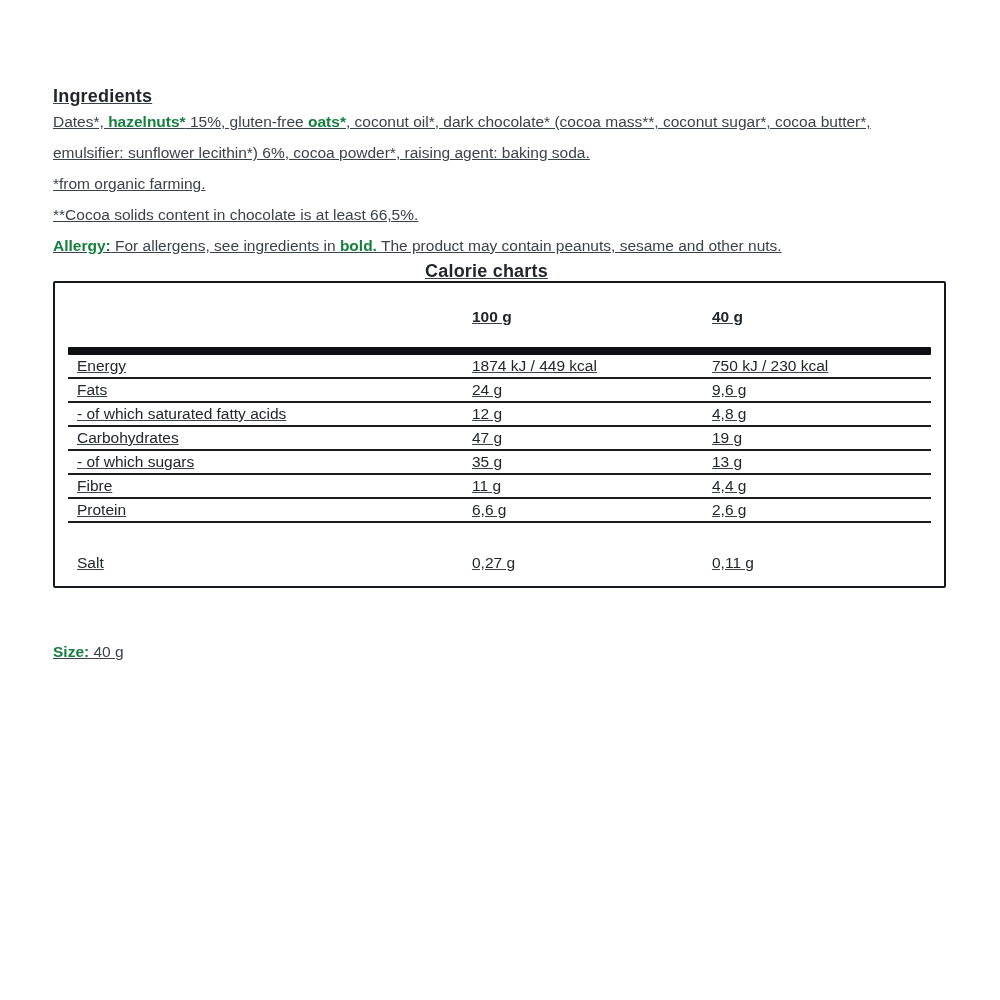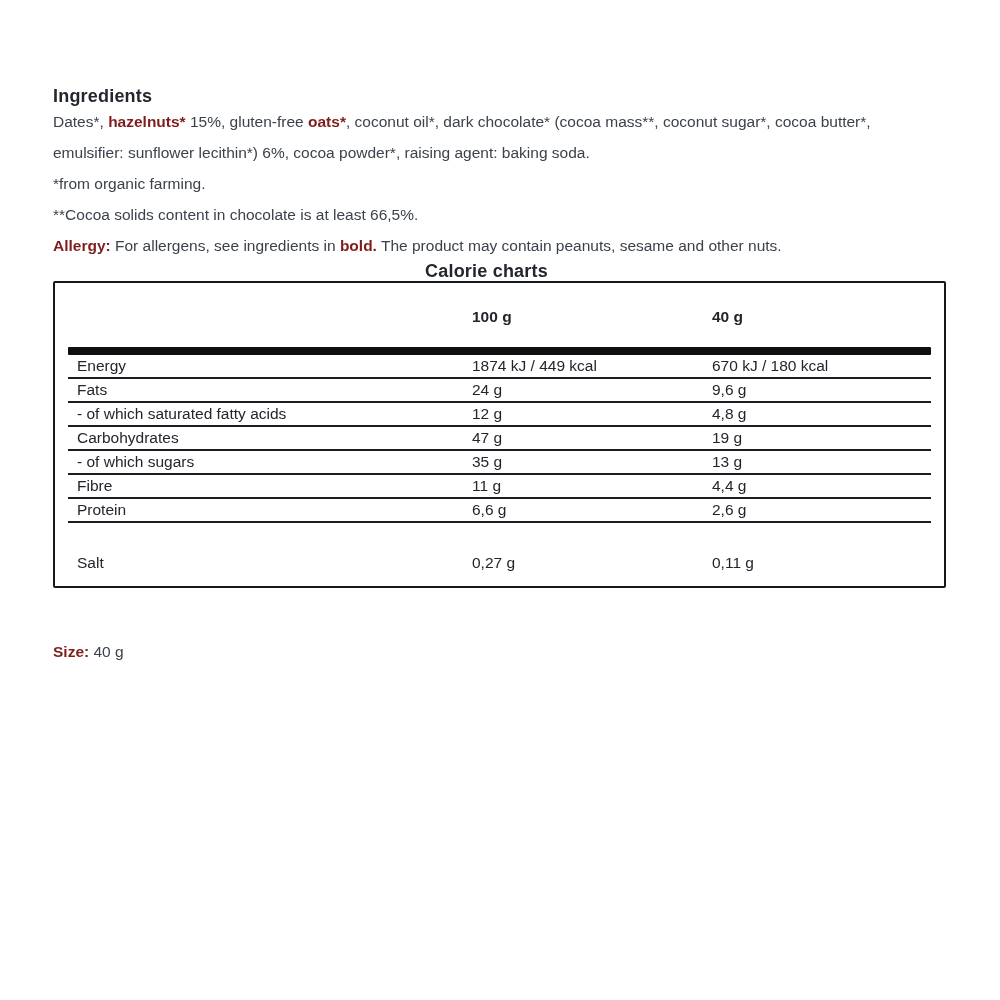--- a/index.html
+++ b/index.html
@@ -5,41 +5,41 @@
   * { box-sizing: border-box; }
   html, body { margin: 0; padding: 0; }
   body {
     width: 1000px;
     height: 1000px;
     background: #ffffff;
     font-family: "Liberation Sans", sans-serif;
     color: #3c424b;
     overflow: hidden;
   }
-  .page { padding: 86px 80px 0 53px; }
+  .page { padding: 86px 80px 0 53px; text-decoration: underline; }
 
   h2.section-heading {
     font-size: 18px;
     line-height: 20px;
     font-weight: 700;
     color: #23272d;
     margin: 0;
     letter-spacing: 0.2px;
   }
   .heading-ingredients { margin-bottom: 21px; }
   .heading-calories { margin-top: 40px; margin-bottom: 38px; text-align: center; }
 
   p.body {
     font-size: 15.5px;
     line-height: 31px;
     margin: 0;
     color: #3c424b;
     max-width: 885px;
   }
-  p.body b, .size-line b { font-weight: 700; color: #7f1d1d; }
+  p.body b, .size-line b { font-weight: 700; color: #15803d; }
   .ingredients-para { margin-bottom: 22px; }
   .note-line { margin-bottom: 20px; }
 
   
   .ntable {
     width: 893px;
     border: 2px solid #15181c;
     border-radius: 2px;
     color: #22262c;
   }
@@ -99,21 +99,21 @@
         <div class="c1"></div>
         <div class="c2">100 g</div>
         <div class="c3">40 g</div>
       </div>
 
       <div class="thick-divider"></div>
 
       <div class="nrow">
         <div class="c1">Energy</div>
         <div class="c2">1874 kJ / 449 kcal</div>
-        <div class="c3">670 kJ / 180 kcal</div>
+        <div class="c3">750 kJ / 230 kcal</div>
       </div>
 
       <div class="nrow">
         <div class="c1">Fats</div>
         <div class="c2">24 g</div>
         <div class="c3">9,6 g</div>
       </div>
 
       <div class="nrow">
         <div class="c1">- of which saturated fatty acids</div>

